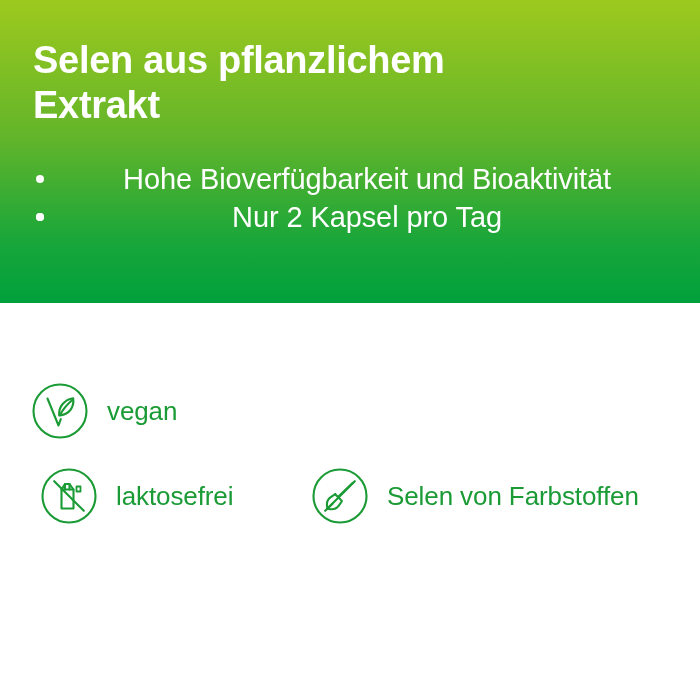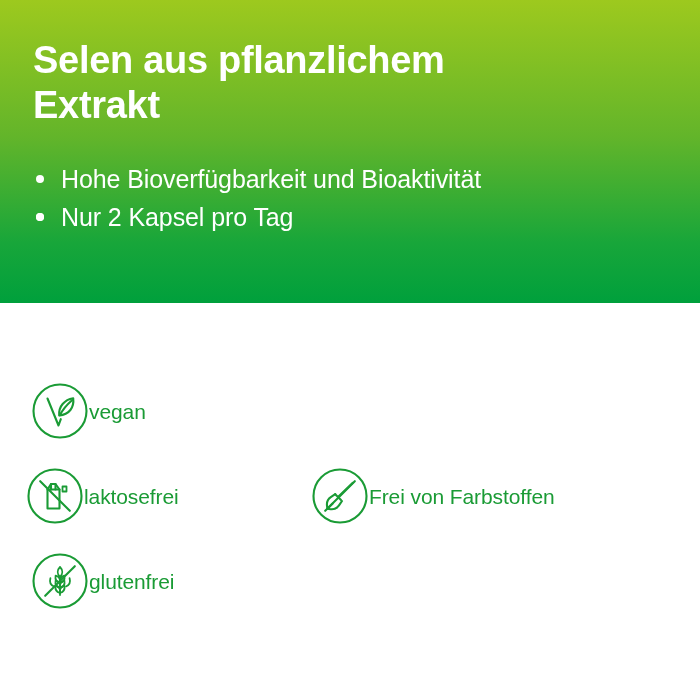--- a/index.html
+++ b/index.html
@@ -48,25 +48,26 @@
     left: 33px;
     top: 160px;
     width: 640px;
     margin: 0;
     padding: 0;
     list-style: none;
   }
   #hero-bullets li {
     position: relative;
     color: #ffffff;
-    font-size: 25px;
+    font-size: 29px;
     line-height: 38px;
     padding-left: 28px;
     letter-spacing: -0.1px;
     white-space: nowrap;
+    text-align: center;
   }
   #hero-bullets li .bullet-dot {
     position: absolute;
     left: 3px;
     top: 15px;
     width: 8px;
     height: 8px;
     border-radius: 50%;
     background: #ffffff;
   }
@@ -84,31 +85,31 @@
     position: absolute;
     display: flex;
     align-items: center;
   }
   .feature .ficon {
     width: 58px;
     height: 58px;
     flex: 0 0 58px;
   }
   .feature .flabel {
-    margin-left: 0;
+    margin-left: 18px;
     color: #1a9b35;
-    font-size: 21px;
+    font-size: 26px;
     line-height: 31px;
     letter-spacing: -0.1px;
     white-space: pre-line;
   }
 
   
   #feature-vegan       { left: 31px; top: 79px; }
-  #feature-lactose     { left: 26px; top: 164px; }
+  #feature-lactose     { left: 40px; top: 164px; }
   #feature-gluten      { left: 31px; top: 249px; }
   
   #feature-preserv     { left: 311px; top: 79px; }
   #feature-colorant    { left: 311px; top: 164px; }
   #feature-preserv .flabel { line-height: 31px; }
 </style>
 </head>
 <body>
 
 <div id="page">
@@ -154,51 +155,30 @@
           <path d="M21.5 22.5 L33.5 22.5"></path>
           <path d="M25.0 17.0 L25.0 22.5"></path>
           <path d="M29.5 17.0 L29.5 22.5"></path>
           <path d="M36.5 19.5 L36.5 24.5 L40.5 24.5 L40.5 19.5 Z" stroke-width="1.8"></path>
           <path d="M14.2 14.2 L43.8 43.8"></path>
         </svg>
       </span>
       <span class="flabel">laktosefrei</span>
     </div>
 
-    <div class="feature" id="feature-gluten">
-      <span class="ficon">
-        <svg viewBox="0 0 58 58" width="58" height="58" fill="none" stroke="#1a9b35" stroke-width="2.1" stroke-linecap="round" stroke-linejoin="round">
-          <circle cx="29" cy="29" r="26.5"></circle>
-          <g stroke-width="1.8">
-            <path d="M29 43 L29 25"></path>
-            <path d="M29 25 C26 22 26 18 29 15 C32 18 32 22 29 25 Z"></path>
-            <path d="M29 31 C25.5 30 24 27 24.6 23.6 C28 24.4 29.6 27.4 29 31 Z"></path>
-            <path d="M29 31 C32.5 30 34 27 33.4 23.6 C30 24.4 28.4 27.4 29 31 Z"></path>
-            <path d="M29 36 C25.5 35 24 32 24.6 28.6 C28 29.4 29.6 32.4 29 36 Z"></path>
-            <path d="M29 36 C32.5 35 34 32 33.4 28.6 C30 29.4 28.4 32.4 29 36 Z"></path>
-            <path d="M29 41 C25.5 40 24 37 24.6 33.6 C28 34.4 29.6 37.4 29 41 Z"></path>
-            <path d="M29 41 C32.5 40 34 37 33.4 33.6 C30 34.4 28.4 37.4 29 41 Z"></path>
-            <path d="M23.0 34.5 C19.5 33 18.5 29.5 19.4 26.2"></path>
-            <path d="M35.0 34.5 C38.5 33 39.5 29.5 38.6 26.2"></path>
-          </g>
-          <path d="M14.2 43.8 L43.8 14.2"></path>
-        </svg>
-      </span>
-      <span class="flabel">glutenfrei</span>
-    </div>
 
 
     <div class="feature" id="feature-colorant">
       <span class="ficon">
         <svg viewBox="0 0 58 58" width="58" height="58" fill="none" stroke="#1a9b35" stroke-width="2.1" stroke-linecap="round" stroke-linejoin="round">
           <circle cx="29" cy="29" r="26.5"></circle>
           <path d="M41.8 15.8 L27.0 30.0"></path>
           <path d="M24.2 27.2 L30.0 33.0"></path>
           <path d="M24.2 27.2 L19.8 30.2 C17.0 32.1 15.6 35.2 16.0 38.6 L16.4 41.8 L19.6 42.2 C23.0 42.6 26.1 41.2 28.0 38.4 L31.0 34.0"></path>
           <path d="M16.4 41.8 L21.6 36.6"></path>
           <path d="M14.2 43.8 L43.8 14.2"></path>
         </svg>
       </span>
-      <span class="flabel">Frei von Farbstoffen</span>
+      <span class="flabel">Selen von Farbstoffen</span>
     </div>
 
   </div>
 </div>
 
 </body></html>

